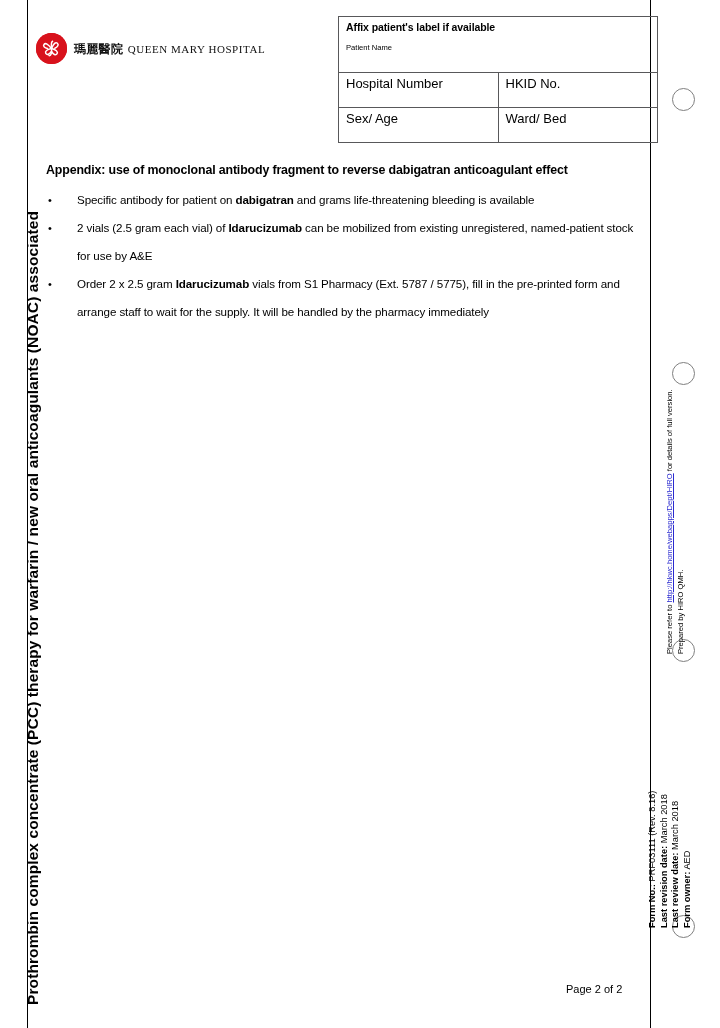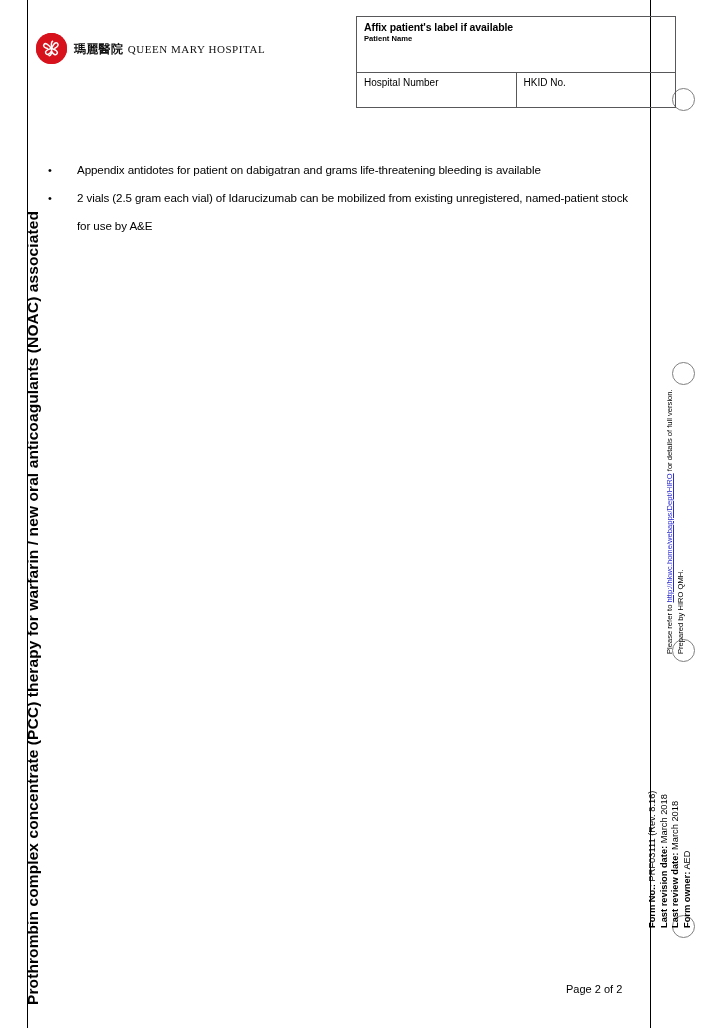--- a/index.html
+++ b/index.html
@@ -77,21 +77,21 @@
     font-family: "Liberation Serif", serif;
     font-size: 11px;
     letter-spacing: 0.55px;
     color: #111;
     margin-top: 2px;
   }
 
   
   .patient-table {
     position: absolute;
-    left: 356px;
+    left: 338px;
     top: 16px;
     width: 320px;
     border-collapse: collapse;
     table-layout: fixed;
   }
   .patient-table td {
     border: 1px solid #58585a;
     vertical-align: top;
     padding: 4px 6px 4px 7px;
   }
@@ -100,26 +100,25 @@
   .pt-title {
     font-size: 10.5px;
     font-weight: bold;
     letter-spacing: -0.1px;
     display: block;
     line-height: 1.15;
   }
   .pt-sub {
     font-size: 7.6px;
     display: block;
-    margin-top: 2px;
+    margin-top: 11px;
     line-height: 1.15;
-    font-weight: bold;
   }
   .pt-cell {
-    font-size: 10px;
+    font-size: 13px;
     display: block;
     line-height: 1.15;
   }
 
   
   .content {
     position: absolute;
     left: 46px;
     top: 156px;
     width: 590px;
@@ -144,21 +143,21 @@
     letter-spacing: -0.1px;
     margin: 0;
   }
   ul.bullets > li::before {
     content: "\2022";
     position: absolute;
     left: 2px;
     top: 0;
     font-size: 11px;
   }
-  .b { font-weight: normal; }
+  .b { font-weight: bold; }
   .u { }
 
   
   .vert-left {
     position: absolute;
     left: -397px;
     top: 566px;
     width: 860px;
     transform: rotate(-90deg);
     transform-origin: center center;
@@ -247,27 +246,37 @@
       </td>
     </tr>
     <tr class="pt-row2">
       <td style="width:50%">
         <span class="pt-cell">Hospital Number</span>
       </td>
       <td style="width:50%">
         <span class="pt-cell">HKID No.</span>
       </td>
     </tr>
+    <tr class="pt-row3">
+      <td>
+        <span class="pt-cell">Sex/ Age</span>
+      </td>
+      <td>
+        <span class="pt-cell">Ward/ Bed</span>
+      </td>
+    </tr>
   </tbody>
     </table>
 
   <div class="content">
+    <h1 class="doc-heading">Appendix: use of monoclonal antibody fragment to reverse dabigatran anticoagulant effect</h1>
     <ul class="bullets" id="bullet-list">
-        <li><span>Appendix antidotes for patient on </span><span class="b">dabigatran</span><span> and grams life-threatening bleeding is available</span></li>
+        <li><span>Specific antibody for patient on </span><span class="b">dabigatran</span><span> and grams life-threatening bleeding is available</span></li>
         <li><span>2 vials (2.5 gram each vial) of </span><span class="b">Idarucizumab</span><span> can be mobilized from existing </span><span class="u">unregistered</span><span>, named-patient stock for use by A&amp;E</span></li>
+        <li><span>Order 2 x 2.5 gram </span><span class="b">Idarucizumab</span><span> vials from S1 Pharmacy (Ext. 5787 / 5775), fill in the pre-printed form and arrange staff to wait for the supply.  It will be handled by the pharmacy immediately</span></li>
       </ul>
   </div>
 
   <div class="vert-left">Prothrombin complex concentrate (PCC) therapy for warfarin / new oral anticoagulants (NOAC) associated</div>
 
   <div class="vert-url">
     <span>Please refer to </span><a href="#">http://hkwc.home/webapps/Dept/HIRO</a><span> for details of full version. Prepared by HIRO QMH.</span>
   </div>
 
   <div class="vert-form">

